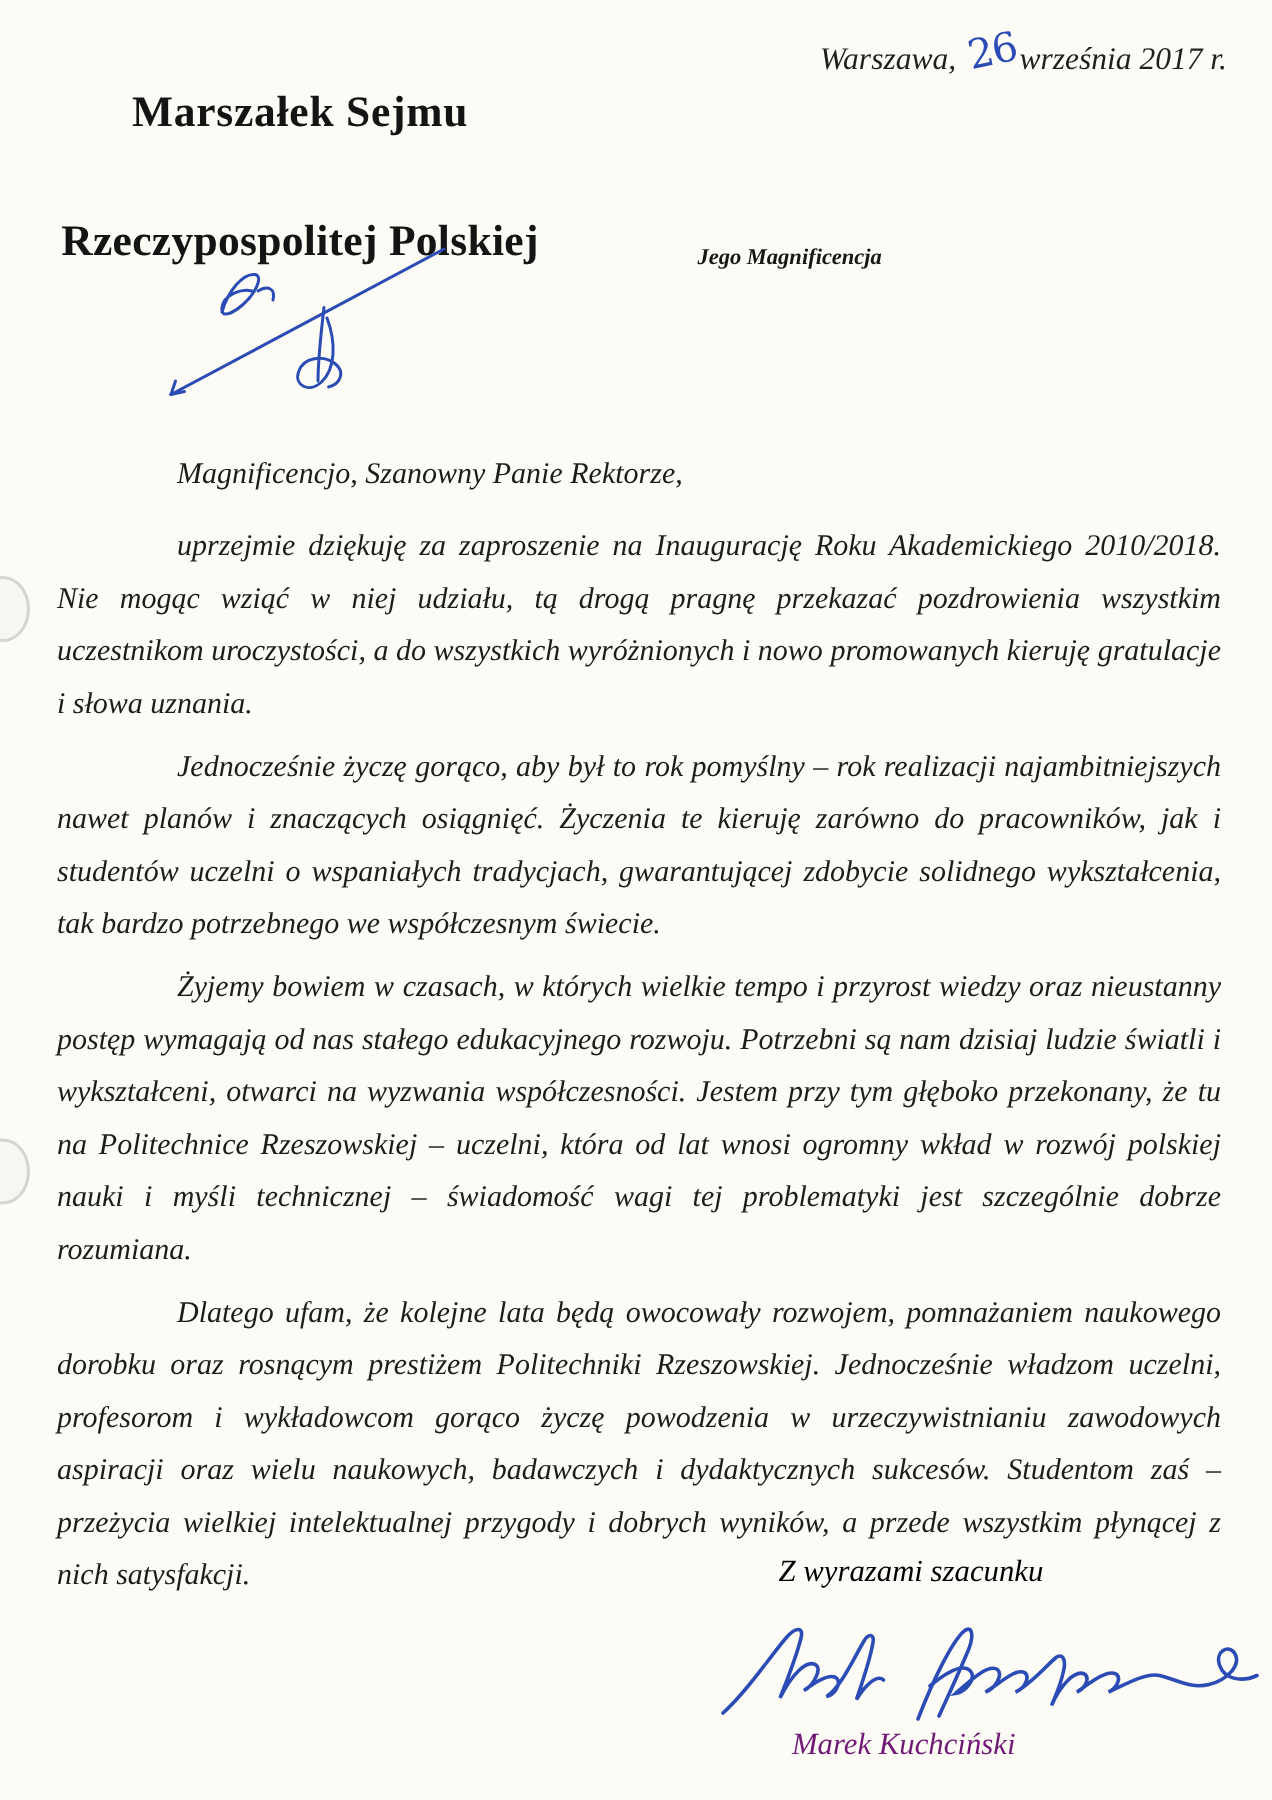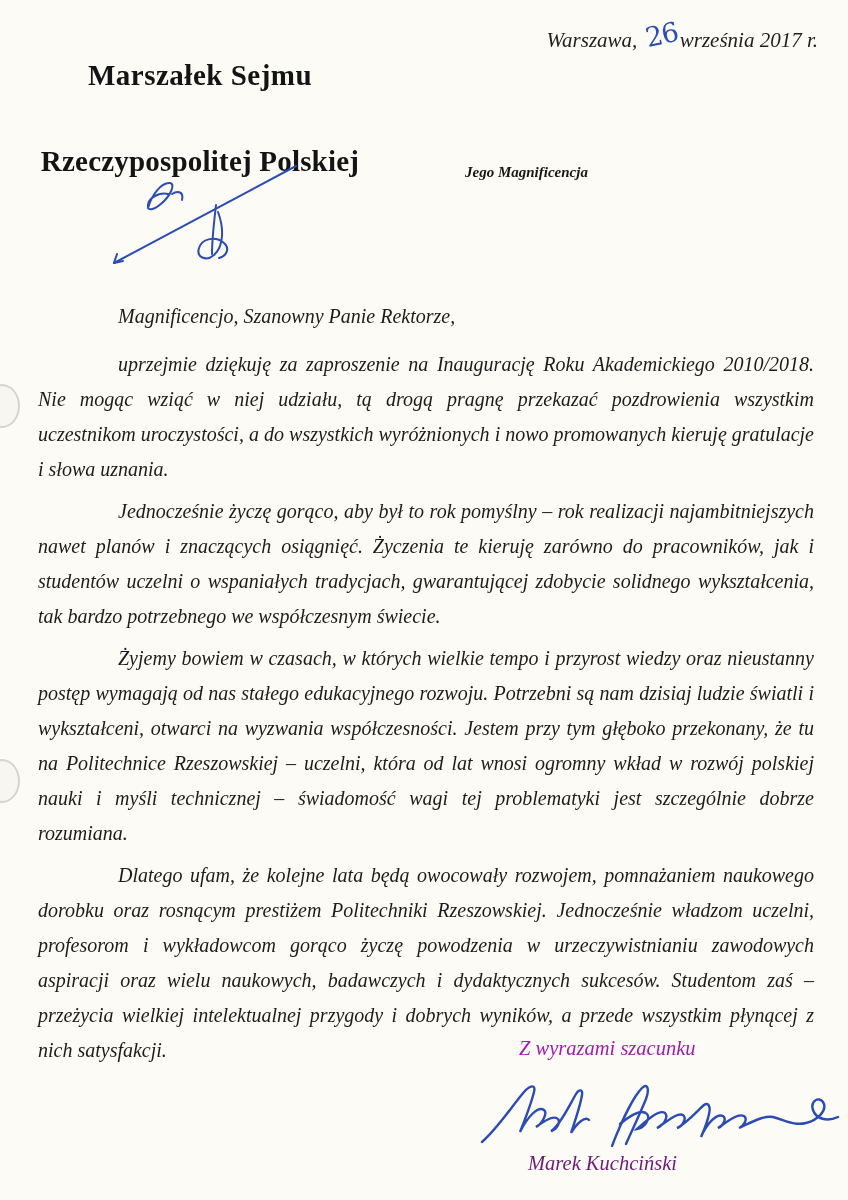--- a/index.html
+++ b/index.html
@@ -59,21 +59,21 @@
     margin:0 0 13px 0;
   }
   .body-block p{
     margin:0 0 7px 0;
     text-indent:80px;
     text-align:justify;
   }
   
   .closing-phrase{
     position:absolute;top:1037px;left:519px;
-    font-style:italic;font-size:20.5px;color:#a21caf;
+    font-style:italic;font-size:20.5px;color:#000000;
   }
   .signature{position:absolute;top:1068px;left:476px;width:366px;height:88px;}
   .signatory{
     position:absolute;top:1152px;left:528px;
     font-style:italic;font-size:20.5px;color:#701a75;
   }
   
   .hole{
     position:absolute;left:-16px;width:32px;height:40px;
     border:2px solid #cfcec8;border-radius:50%;

